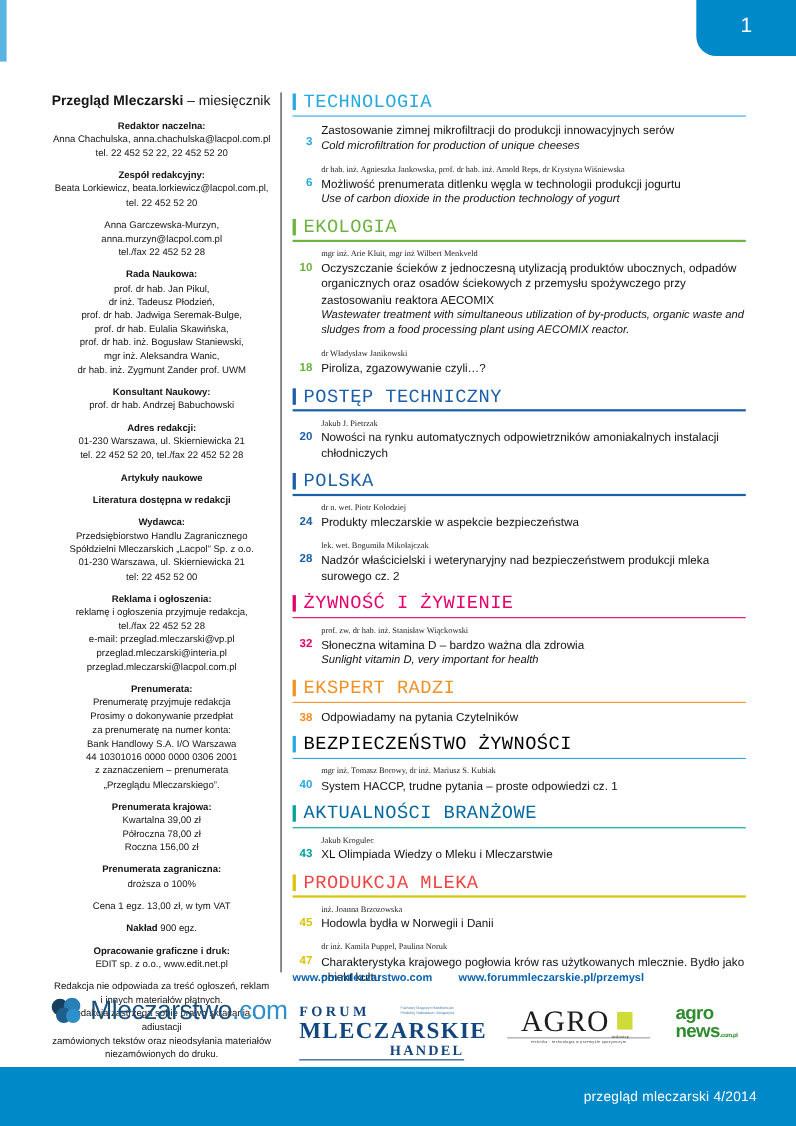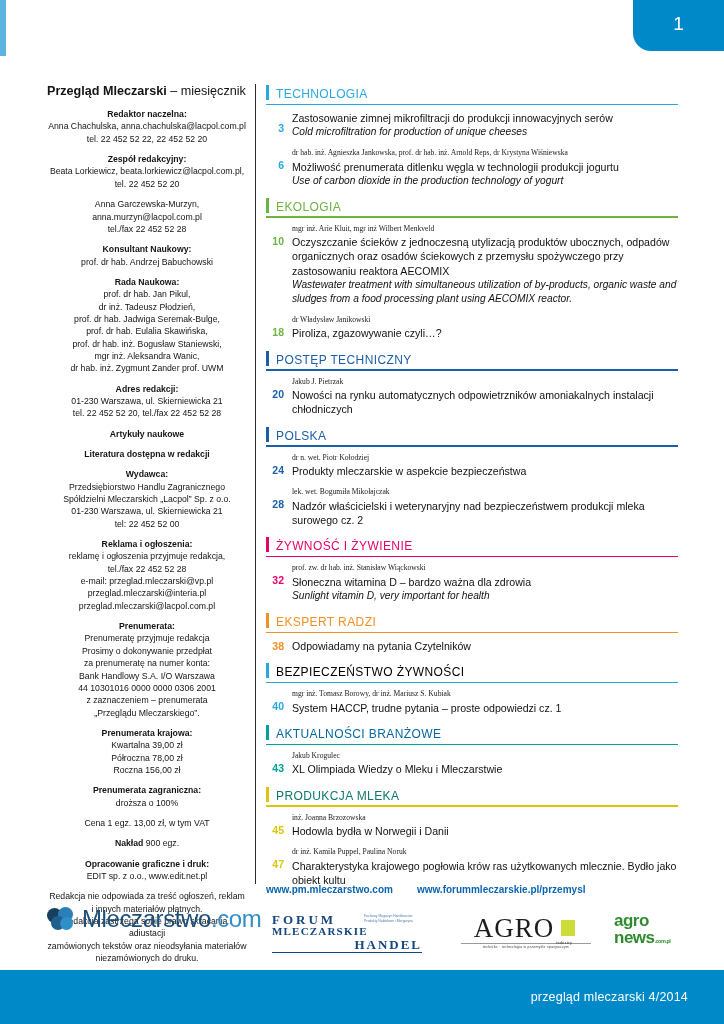--- a/index.html
+++ b/index.html
@@ -56,21 +56,21 @@
   .mlecz-mark i.d{width:13px;height:13px;left:13px;top:10px;background:#2f8fc9;}
   .mlecz-txt{font-size:24px;color:#1b4f7a;letter-spacing:-.4px;}
   .mlecz-txt b{font-weight:normal;}
   .mlecz-txt .dot{color:#2f8fc9;}
 
   
   .sec{margin-bottom:3px;}
   .sec-head{position:relative;padding:0 0 3px 10px;margin-bottom:6px;}
   .sec-head .bar{position:absolute;left:0;top:1px;width:3px;height:15px;}
   .sec-head .rule{position:absolute;left:0;bottom:0;width:100%;height:1.5px;}
-  .sec-title{font-size:12px;letter-spacing:.4px;}
+  .sec-title{font-size:17px;letter-spacing:.4px;font-family:Liberation Mono, monospace;}
 
   
   .entry{display:flex;margin-bottom:9px;}
   .entry .pg{
     width:26px;flex:0 0 26px;text-align:right;
     font-size:10.5px;font-weight:bold;padding-right:8px;
     box-sizing:border-box;padding-top:11px;
   }
   .entry .body{flex:1;}
   .auth{font-family:"Liberation Serif",serif;font-size:7.6px;color:#1a1a1a;line-height:1.35;margin-bottom:1px;}
@@ -78,21 +78,21 @@
   .ttl-en{font-size:10.2px;line-height:1.36;font-style:italic;color:#111;}
 
   
   .links{position:absolute;left:266px;top:884px;display:flex;gap:24px;}
   .links a{font-size:10px;font-weight:bold;color:#0b63b0;text-decoration:none;}
   .links .l2{color:#0b63b0;}
 
   .logos{position:absolute;left:266px;top:909px;width:412px;height:52px;}
   .logo-forum{position:absolute;left:6px;top:4px;width:150px;}
   .fm-l1{font-family:"Liberation Serif",serif;font-weight:bold;color:#13457e;font-size:13px;letter-spacing:3px;line-height:1;}
-  .fm-l2{font-family:"Liberation Serif",serif;font-weight:bold;color:#13457e;font-size:11px;letter-spacing:1.2px;line-height:1.05;}
+  .fm-l2{font-family:"Liberation Serif",serif;font-weight:bold;color:#13457e;font-size:21px;letter-spacing:1.2px;line-height:1.05;}
   .fm-l3{font-family:"Liberation Serif",serif;font-weight:bold;color:#13457e;font-size:13px;letter-spacing:2px;line-height:1.05;text-align:right;}
   .fm-sub{position:absolute;right:0;top:1px;width:58px;font-size:3.4px;color:#4f7fae;line-height:1.5;text-align:left;}
   .fm-rule{width:100%;height:1px;background:#13457e;margin-top:1px;}
 
   .logo-agro{position:absolute;left:195px;top:6px;width:130px;text-align:center;}
   .agro-word{position:relative;display:inline-block;font-family:"Liberation Serif",serif;font-size:27px;color:#1d1d1d;letter-spacing:1px;line-height:1;}
   .agro-word .sq{position:absolute;right:3px;top:5px;width:14px;height:16px;background:#cddc39;z-index:0;}
   .agro-word span{position:relative;z-index:1;}
   .agro-ind{position:absolute;right:6px;top:7px;font-size:4px;color:#2b2b2b;transform:rotate(-90deg);transform-origin:right top;letter-spacing:.4px;z-index:2;}
   .agro-sub{font-size:3.4px;color:#3a3a3a;letter-spacing:.3px;border-top:1px solid #9a9a9a;padding-top:1px;margin-top:1px;}
@@ -126,36 +126,36 @@
           <span class="ln">tel. 22 452 52 22, 22 452 52 20</span>
         </div>
         <div class="blk">
           <span class="hd ln">Zespół redakcyjny:</span>
           <span class="ln">Beata Lorkiewicz, beata.lorkiewicz@lacpol.com.pl,</span>
           <span class="ln">tel. 22 452 52 20</span>
         </div>
         <div class="blk">
           <span class="ln">Anna Garczewska-Murzyn, anna.murzyn@lacpol.com.pl</span>
           <span class="ln">tel./fax 22 452 52 28</span>
-        </div>
-        <div class="blk">
-          <span class="hd ln">Konsultant Naukowy:</span>
-          <span class="ln">prof. dr hab. Andrzej Babuchowski</span>
         </div>
         <div class="blk">
           <span class="hd ln">Rada Naukowa:</span>
           <span class="ln">prof. dr hab. Jan Pikul,</span>
           <span class="ln">dr inż. Tadeusz Płodzień,</span>
           <span class="ln">prof. dr hab. Jadwiga Seremak-Bulge,</span>
           <span class="ln">prof. dr hab. Eulalia Skawińska,</span>
           <span class="ln">prof. dr hab. inż. Bogusław Staniewski,</span>
           <span class="ln">mgr inż. Aleksandra Wanic,</span>
           <span class="ln">dr hab. inż. Zygmunt Zander prof. UWM</span>
         </div>
         <div class="blk">
+          <span class="hd ln">Konsultant Naukowy:</span>
+          <span class="ln">prof. dr hab. Andrzej Babuchowski</span>
+        </div>
+        <div class="blk">
           <span class="hd ln">Adres redakcji:</span>
           <span class="ln">01-230 Warszawa, ul. Skierniewicka 21</span>
           <span class="ln">tel. 22 452 52 20, tel./fax 22 452 52 28</span>
         </div>
         <div class="blk">
           <span class="hd ln">Artykuły naukowe</span>
         </div>
         <div class="blk">
           <span class="hd ln">Literatura dostępna w redakcji</span>
         </div>
@@ -329,21 +329,21 @@
         <div class="sec-head"><span class="bar" style="background: rgb(0, 161, 154);"></span><span class="sec-title" style="color: #0369a1;">AKTUALNOŚCI BRANŻOWE</span><span class="rule" style="background: rgb(0, 161, 154);"></span></div>
         <div class="entry">
           <div class="pg" style="color: rgb(0, 161, 154);">43</div>
           <div class="body">
             <div class="auth">Jakub Krogulec</div>
             <div class="ttl">XL Olimpiada Wiedzy o Mleku i Mleczarstwie</div>
           </div>
         </div>
       </div>
       <div class="sec">
-        <div class="sec-head"><span class="bar" style="background: rgb(219, 196, 10);"></span><span class="sec-title" style="color: #0f766e;">PRODUKCJA MLEKA</span><span class="rule" style="background: rgb(219, 196, 10);"></span></div>
+        <div class="sec-head"><span class="bar" style="background: rgb(219, 196, 10);"></span><span class="sec-title" style="color: #ef4444;">PRODUKCJA MLEKA</span><span class="rule" style="background: rgb(219, 196, 10);"></span></div>
         <div class="entry">
           <div class="pg" style="color: rgb(219, 196, 10);">45</div>
           <div class="body">
             <div class="auth">inż. Joanna Brzozowska</div>
             <div class="ttl">Hodowla bydła w Norwegii i Danii</div>
           </div>
         </div>
         <div class="entry">
           <div class="pg" style="color: rgb(219, 196, 10);">47</div>
           <div class="body">

